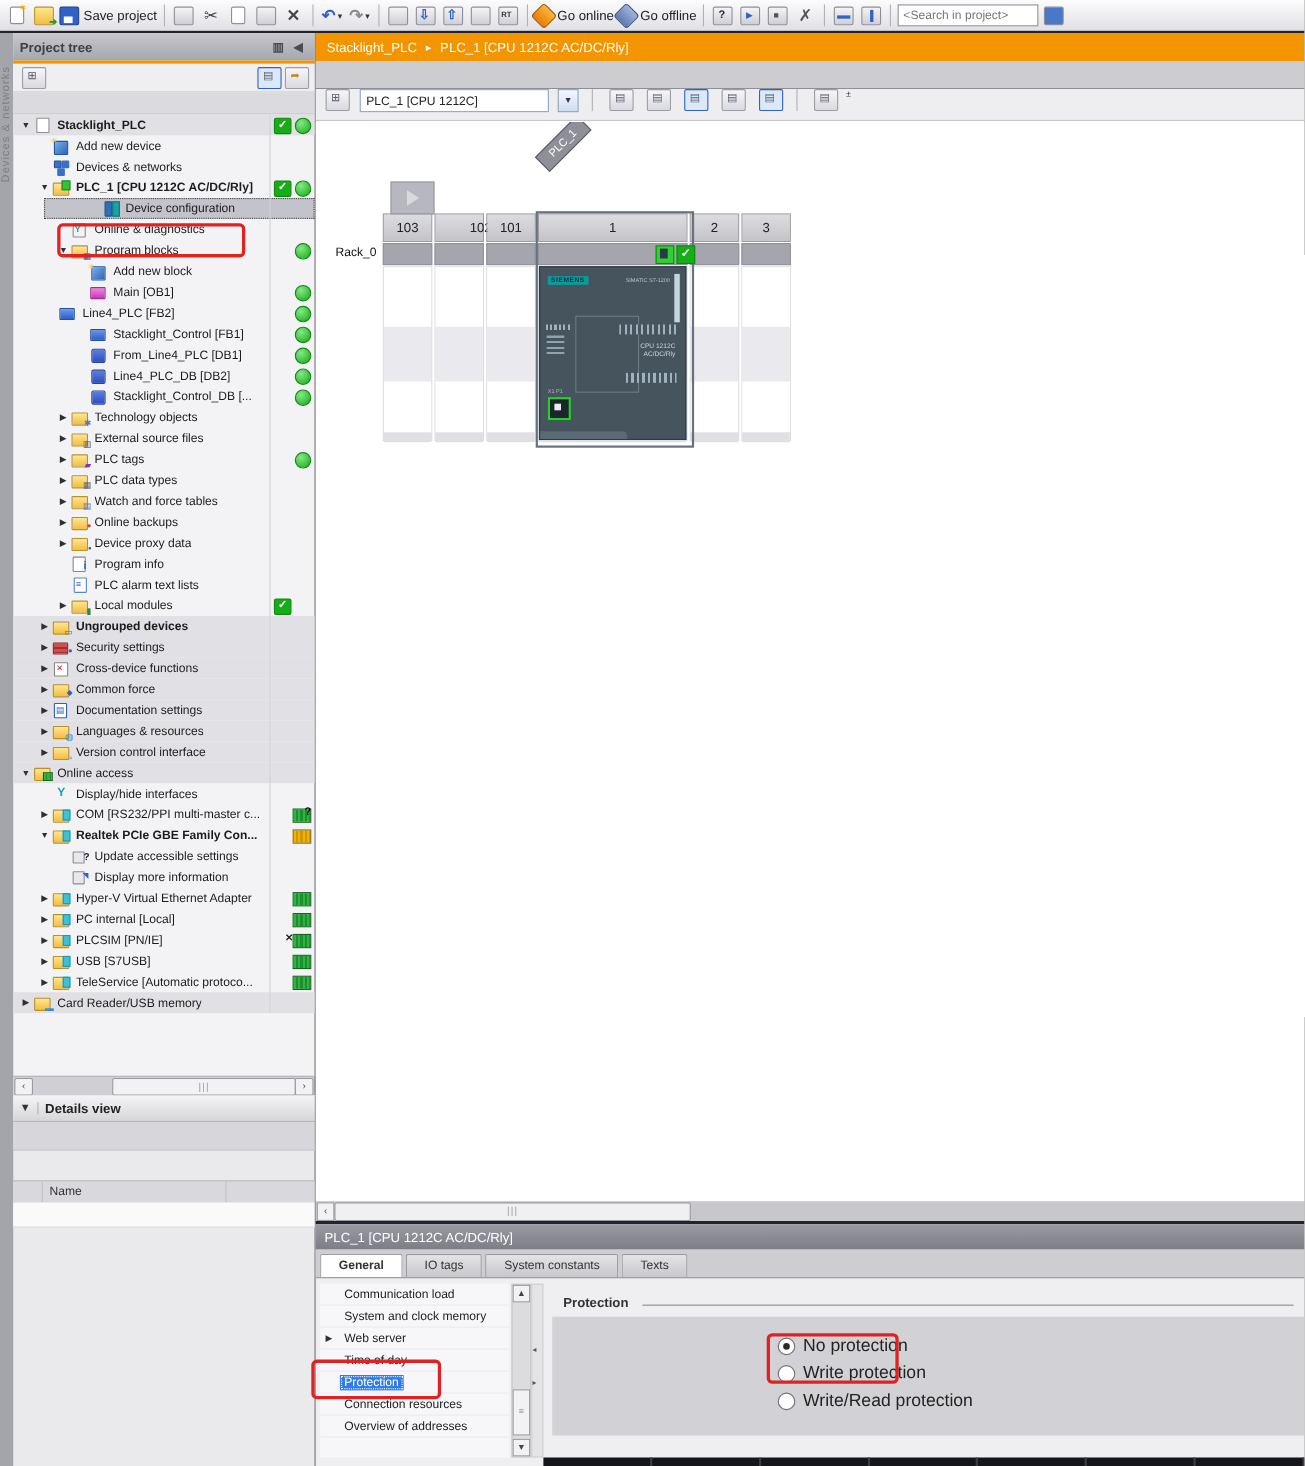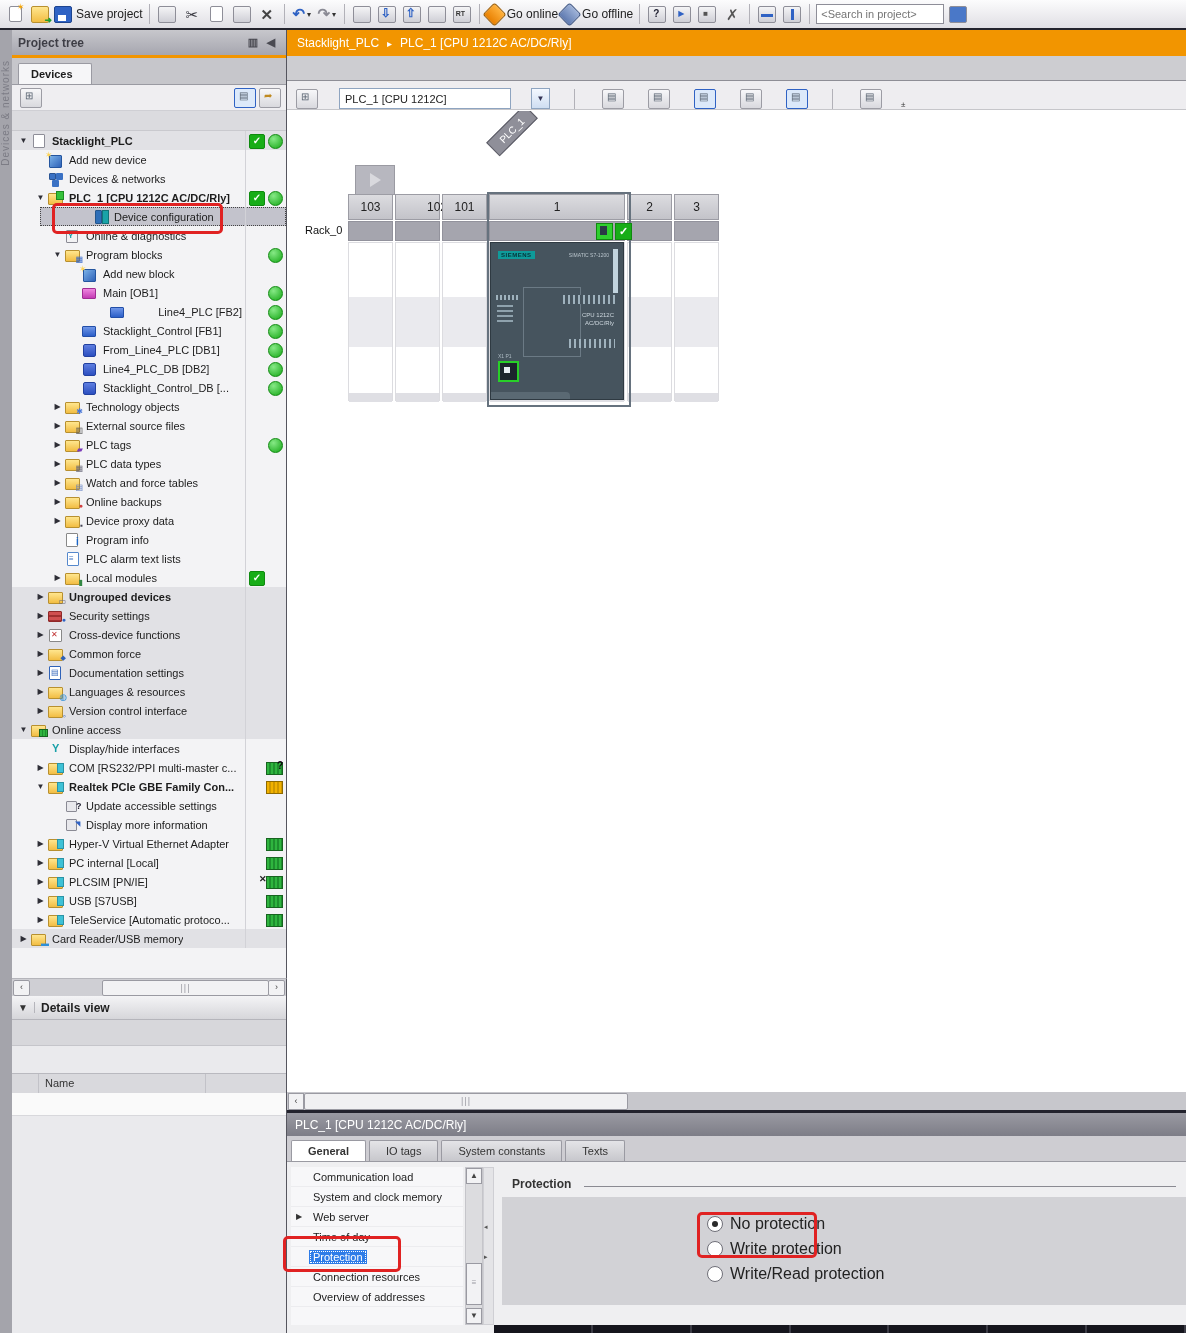--- a/index.html
+++ b/index.html
@@ -166,21 +166,21 @@
   #dv-name-row .c2{width:160px;border-right:1px solid #c2c2c8;padding:3px 0 0 6px;color:#333;}
   #dv-white{position:absolute;left:0;top:97px;height:22px;width:100%;background:#fafafa;border-bottom:1px solid #d8d8dc;}
 
   
   #crumb{position:absolute;left:287px;top:30px;width:899px;height:26px;background:#f29500;color:#fff;
      display:flex;align-items:center;padding-left:10px;box-sizing:border-box;font-size:12px;gap:8px;}
   #crumb .sep{font-size:10px;}
   #gstrip{position:absolute;left:287px;top:56px;width:899px;height:24px;background:#cdcdd1;
      border-bottom:1px solid #8e8e96;}
   #dtoolbar{position:absolute;left:287px;top:81px;width:899px;height:29px;background:#eeedf0;
-     border-bottom:1px solid #c6c6ca;display:flex;align-items:flex-end;padding-left:6px;box-sizing:border-box;gap:21px;}
+     border-bottom:1px solid #c6c6ca;display:flex;align-items:flex-start;padding-left:6px;box-sizing:border-box;gap:9px;}
   #dev-select{width:165px;height:19px;background:#fff;border:1px solid #8ea4c0;display:flex;
      align-items:center;padding-left:5px;color:#222;}
   #dev-select-btn{width:17px;height:19px;background:linear-gradient(#f4f8ff,#cfdef2);border:1px solid #8ea4c0;
      margin-left:-1px;font-size:8px;text-align:center;line-height:19px;color:#335;}
   #canvas{position:absolute;left:287px;top:111px;width:899px;height:981px;background:#fff;overflow:hidden;}
 
   .slot-h{position:absolute;top:83px;height:26px;background:linear-gradient(#dcdce0,#c3c3c9);
      border:1px solid #9c9ca4;box-sizing:border-box;display:flex;align-items:center;justify-content:center;
      color:#222;font-size:12px;}
   .slot-r{position:absolute;top:110px;height:20px;background:#a5a5ae;border:1px solid #92929c;box-sizing:border-box;}
@@ -378,23 +378,20 @@
   </div>
 
   <div id="ptree">
     <div id="pt-head">
       <span>Project tree</span>
       <span class="sp"></span>
       <span class="hic">▥</span>
       <span class="hic">◀</span>
     </div>
     <div id="pt-orange"></div>
-    <div id="pt-tabs">
-      <span id="tab-devices">Devices</span>
-    </div>
     <div id="pt-tools">
       <span class="mini treeic"></span>
       <span class="sp"></span>
       <span class="mini toggled"></span>
       <span class="mini fold"></span>
     </div>
     <div id="pt-gap"></div>
     <div id="tree-rows">
         <div class="trow band bold" style="padding-left: 6px;">
           <span class="exp">▼</span>
@@ -452,21 +449,21 @@
           <span class="lbl">Add new block</span>
         </div>
         <div class="trow" style="padding-left: 57px;">
           <span class="exp"></span>
           <span class="tic tic-block-ob"></span>
           <span class="lbl">Main [OB1]</span>
           <span class="stB">
             <span class="st-dot"></span>
           </span>
         </div>
-        <div class="trow" style="padding-left: 57px; justify-content: space-between;">
+        <div class="trow" style="padding-left: 29px;">
           <span class="exp"></span>
           <span class="tic tic-block-fb"></span>
           <span class="lbl">Line4_PLC [FB2]</span>
           <span class="stB">
             <span class="st-dot"></span>
           </span>
         </div>
         <div class="trow" style="padding-left: 57px;">
           <span class="exp"></span>
           <span class="tic tic-block-fb"></span>

